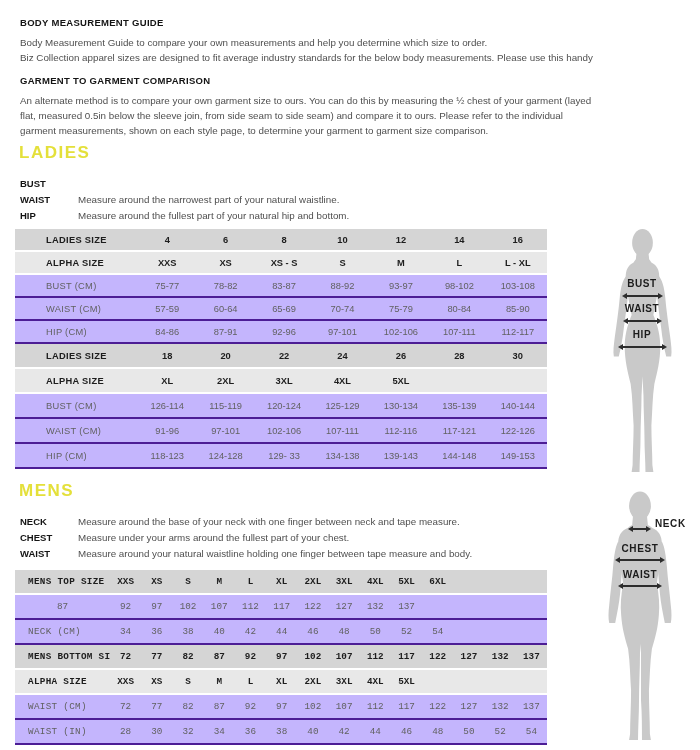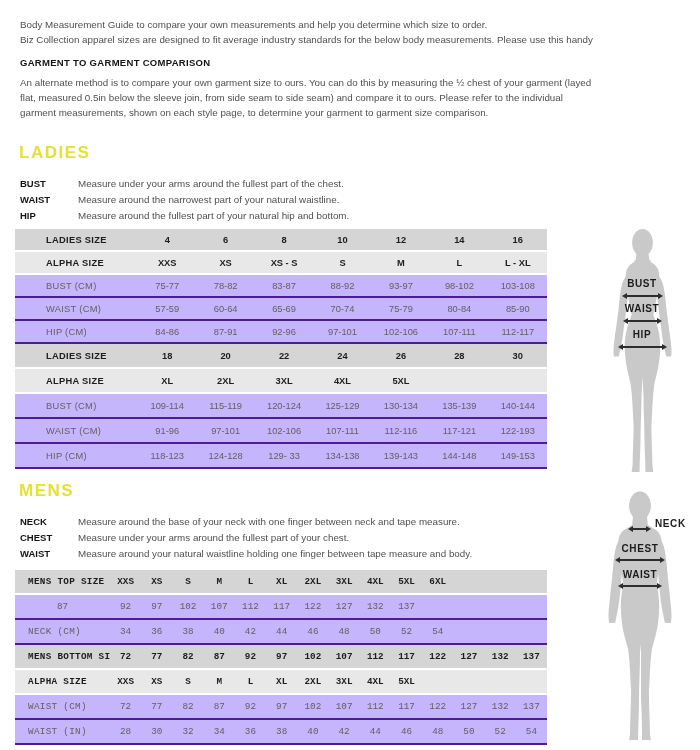--- a/index.html
+++ b/index.html
@@ -56,38 +56,38 @@
   .m-arrow::before { left:-3px; border-right:5px solid #2d2d2d; }
   .m-arrow::after  { right:-3px; border-left:5px solid #2d2d2d; }
   .silhouette { fill:#c9c9c9; }
 </style>
 </head>
 <body>
 
 <div class="page">
 
   <div class="intro">
+    <h1>BODY MEASUREMENT GUIDE</h1>
     <div class="para">
       <div class="line">Body Measurement Guide to compare your own measurements and help you determine which size to order.</div>
       <div class="line">Biz Collection apparel sizes are designed to fit average industry standards for the below body measurements. Please use this handy</div>
     </div>
     <h1>GARMENT TO GARMENT COMPARISON</h1>
     <div class="para">
       <div class="line">An alternate method is to compare your own garment size to ours. You can do this by measuring the ½ chest of your garment (layed</div>
       <div class="line">flat, measured 0.5in below the sleeve join, from side seam to side seam) and compare it to ours. Please refer to the individual</div>
       <div class="line">garment measurements, shown on each style page, to determine your garment to garment size comparison.</div>
     </div>
   </div>
 
   <h2 class="accent-heading" style="top:143px;">LADIES</h2>
 
   <div class="defs" style="top:176px;">
     <div class="def-row">
       <span class="def-term">BUST</span>
-      <span class="def-text">Measure under your arms around the fullest part of the chest.</span>
     </div>
     <div class="def-row">
       <span class="def-term">WAIST</span>
       <span class="def-text">Measure around the narrowest part of your natural waistline.</span>
     </div>
     <div class="def-row">
       <span class="def-term">HIP</span>
       <span class="def-text">Measure around the fullest part of your natural hip and bottom.</span>
     </div>
   </div>
@@ -161,37 +161,37 @@
           <div class="tcell">XL</div>
           <div class="tcell">2XL</div>
           <div class="tcell">3XL</div>
           <div class="tcell">4XL</div>
           <div class="tcell">5XL</div>
           <div class="tcell"></div>
           <div class="tcell"></div>
         </div>
         <div class="trow r-data">
           <div class="tcell tlabel">BUST (CM)</div>
-          <div class="tcell">109-114</div>
+          <div class="tcell">126-114</div>
           <div class="tcell">115-119</div>
           <div class="tcell">120-124</div>
           <div class="tcell">125-129</div>
           <div class="tcell">130-134</div>
           <div class="tcell">135-139</div>
           <div class="tcell">140-144</div>
         </div>
         <div class="trow r-data">
           <div class="tcell tlabel">WAIST (CM)</div>
           <div class="tcell">91-96</div>
           <div class="tcell">97-101</div>
           <div class="tcell">102-106</div>
           <div class="tcell">107-111</div>
           <div class="tcell">112-116</div>
           <div class="tcell">117-121</div>
-          <div class="tcell">122-193</div>
+          <div class="tcell">122-126</div>
         </div>
         <div class="trow r-data">
           <div class="tcell tlabel">HIP (CM)</div>
           <div class="tcell">118-123</div>
           <div class="tcell">124-128</div>
           <div class="tcell">129- 33</div>
           <div class="tcell">134-138</div>
           <div class="tcell">139-143</div>
           <div class="tcell">144-148</div>
           <div class="tcell">149-153</div>

